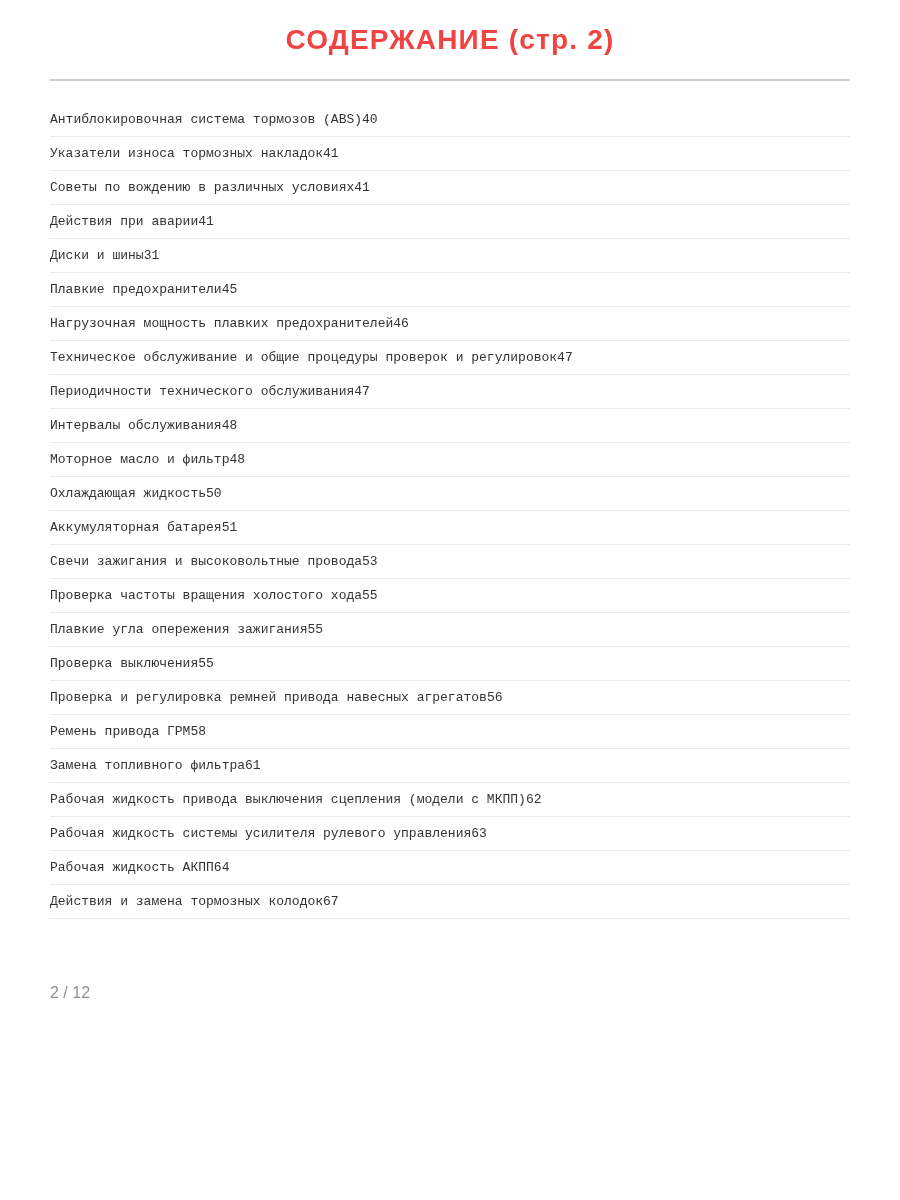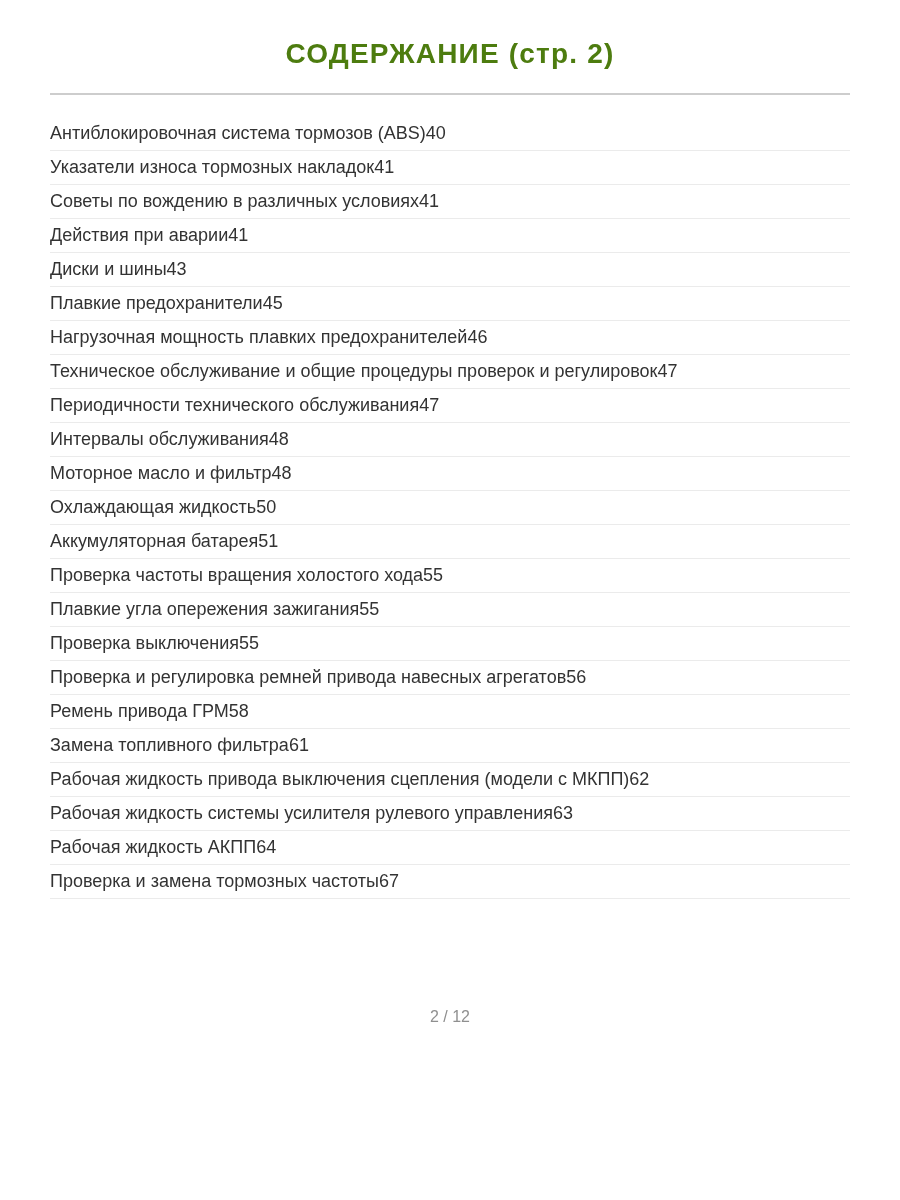--- a/index.html
+++ b/index.html
@@ -11,86 +11,87 @@
     width: 900px;
     height: 1200px;
     font-family: "Liberation Sans", sans-serif;
     position: relative;
     overflow: hidden;
   }
   .container {
     padding: 0 50px;
   }
   .page-title {
-    margin: 38px 0 0 0;
+    margin: 24px 0 0 0;
     text-align: center;
     font-size: 28px;
     line-height: 32px;
     font-weight: bold;
-    color: #4d7c0f;
+    color: #ef4444;
     letter-spacing: 1.2px;
   }
   .title-divider {
     border: none;
     height: 2px;
     background: #cdcdcd;
     margin: 23px 0 0 0;
   }
   .toc-list {
     margin-top: 22px;
   }
   .toc-row {
     box-sizing: border-box;
     height: 34px;
     line-height: 33px;
     border-bottom: 1px solid #ebebeb;
-    font-size: 18px;
+    font-size: 13px;
     color: #333333;
     white-space: nowrap;
     overflow: hidden;
     cursor: default;
+    font-family: Liberation Mono, monospace;
   }
   .toc-row .toc-label,
   .toc-row .toc-page {
     display: inline;
     color: #333333;
   }
   .page-footer {
-    margin-top: 108px;
-    text-align: center;
+    margin-top: 64px;
     font-size: 16px;
     line-height: 20px;
     color: #8f8f8f;
   }
 </style>
 </head>
 <body>
 
 <div class="container">
   <h1 class="page-title">СОДЕРЖАНИЕ (стр. 2)</h1>
   <hr class="title-divider">
   <div class="toc-list" id="toc-list">
       <div class="toc-row"><span class="toc-label">Антиблокировочная система тормозов (ABS)</span><span class="toc-page">40</span></div>
       <div class="toc-row"><span class="toc-label">Указатели износа тормозных накладок</span><span class="toc-page">41</span></div>
       <div class="toc-row"><span class="toc-label">Советы по вождению в различных условиях</span><span class="toc-page">41</span></div>
       <div class="toc-row"><span class="toc-label">Действия при аварии</span><span class="toc-page">41</span></div>
-      <div class="toc-row"><span class="toc-label">Диски и шины</span><span class="toc-page">43</span></div>
+      <div class="toc-row"><span class="toc-label">Диски и шины</span><span class="toc-page">31</span></div>
       <div class="toc-row"><span class="toc-label">Плавкие предохранители</span><span class="toc-page">45</span></div>
       <div class="toc-row"><span class="toc-label">Нагрузочная мощность плавких предохранителей</span><span class="toc-page">46</span></div>
       <div class="toc-row"><span class="toc-label">Техническое обслуживание и общие процедуры проверок и регулировок</span><span class="toc-page">47</span></div>
       <div class="toc-row"><span class="toc-label">Периодичности технического обслуживания</span><span class="toc-page">47</span></div>
       <div class="toc-row"><span class="toc-label">Интервалы обслуживания</span><span class="toc-page">48</span></div>
       <div class="toc-row"><span class="toc-label">Моторное масло и фильтр</span><span class="toc-page">48</span></div>
       <div class="toc-row"><span class="toc-label">Охлаждающая жидкость</span><span class="toc-page">50</span></div>
       <div class="toc-row"><span class="toc-label">Аккумуляторная батарея</span><span class="toc-page">51</span></div>
+      <div class="toc-row"><span class="toc-label">Свечи зажигания и высоковольтные провода</span><span class="toc-page">53</span></div>
       <div class="toc-row"><span class="toc-label">Проверка частоты вращения холостого хода</span><span class="toc-page">55</span></div>
       <div class="toc-row"><span class="toc-label">Плавкие угла опережения зажигания</span><span class="toc-page">55</span></div>
       <div class="toc-row"><span class="toc-label">Проверка выключения</span><span class="toc-page">55</span></div>
       <div class="toc-row"><span class="toc-label">Проверка и регулировка ремней привода навесных агрегатов</span><span class="toc-page">56</span></div>
       <div class="toc-row"><span class="toc-label">Ремень привода ГРМ</span><span class="toc-page">58</span></div>
       <div class="toc-row"><span class="toc-label">Замена топливного фильтра</span><span class="toc-page">61</span></div>
       <div class="toc-row"><span class="toc-label">Рабочая жидкость привода выключения сцепления (модели с МКПП)</span><span class="toc-page">62</span></div>
       <div class="toc-row"><span class="toc-label">Рабочая жидкость системы усилителя рулевого управления</span><span class="toc-page">63</span></div>
       <div class="toc-row"><span class="toc-label">Рабочая жидкость АКПП</span><span class="toc-page">64</span></div>
-      <div class="toc-row"><span class="toc-label">Проверка и замена тормозных частоты</span><span class="toc-page">67</span></div>
+      <div class="toc-row"><span class="toc-label">Действия и замена тормозных колодок</span><span class="toc-page">67</span></div>
     </div>
   <div class="page-footer">2 / 12</div>
 </div>
 
 </body></html>

